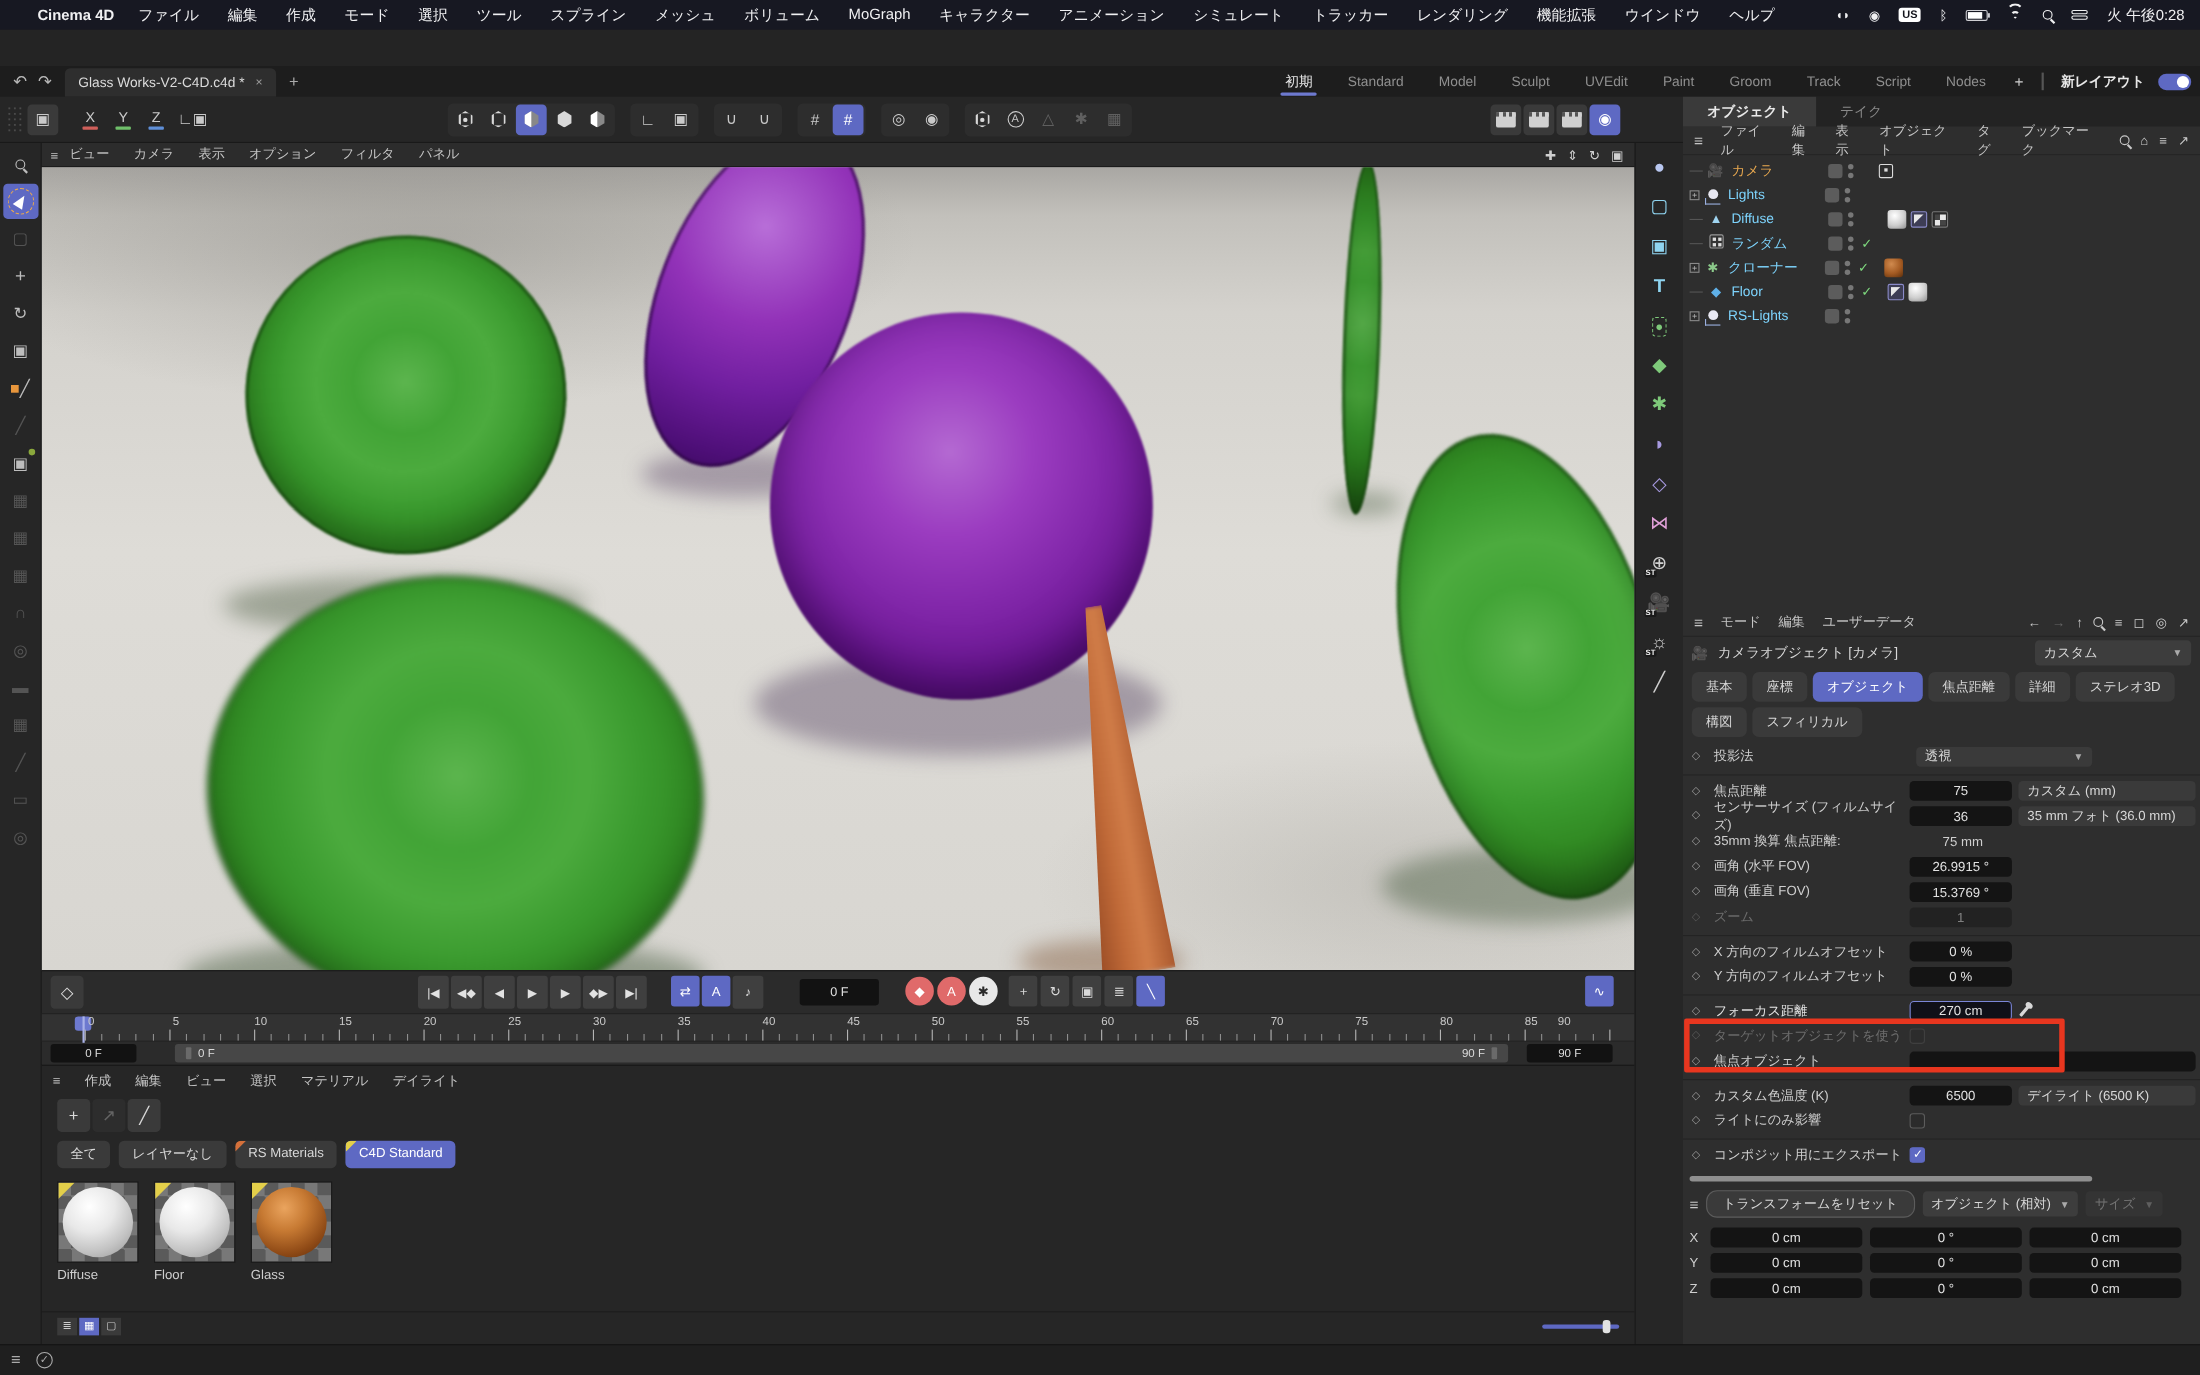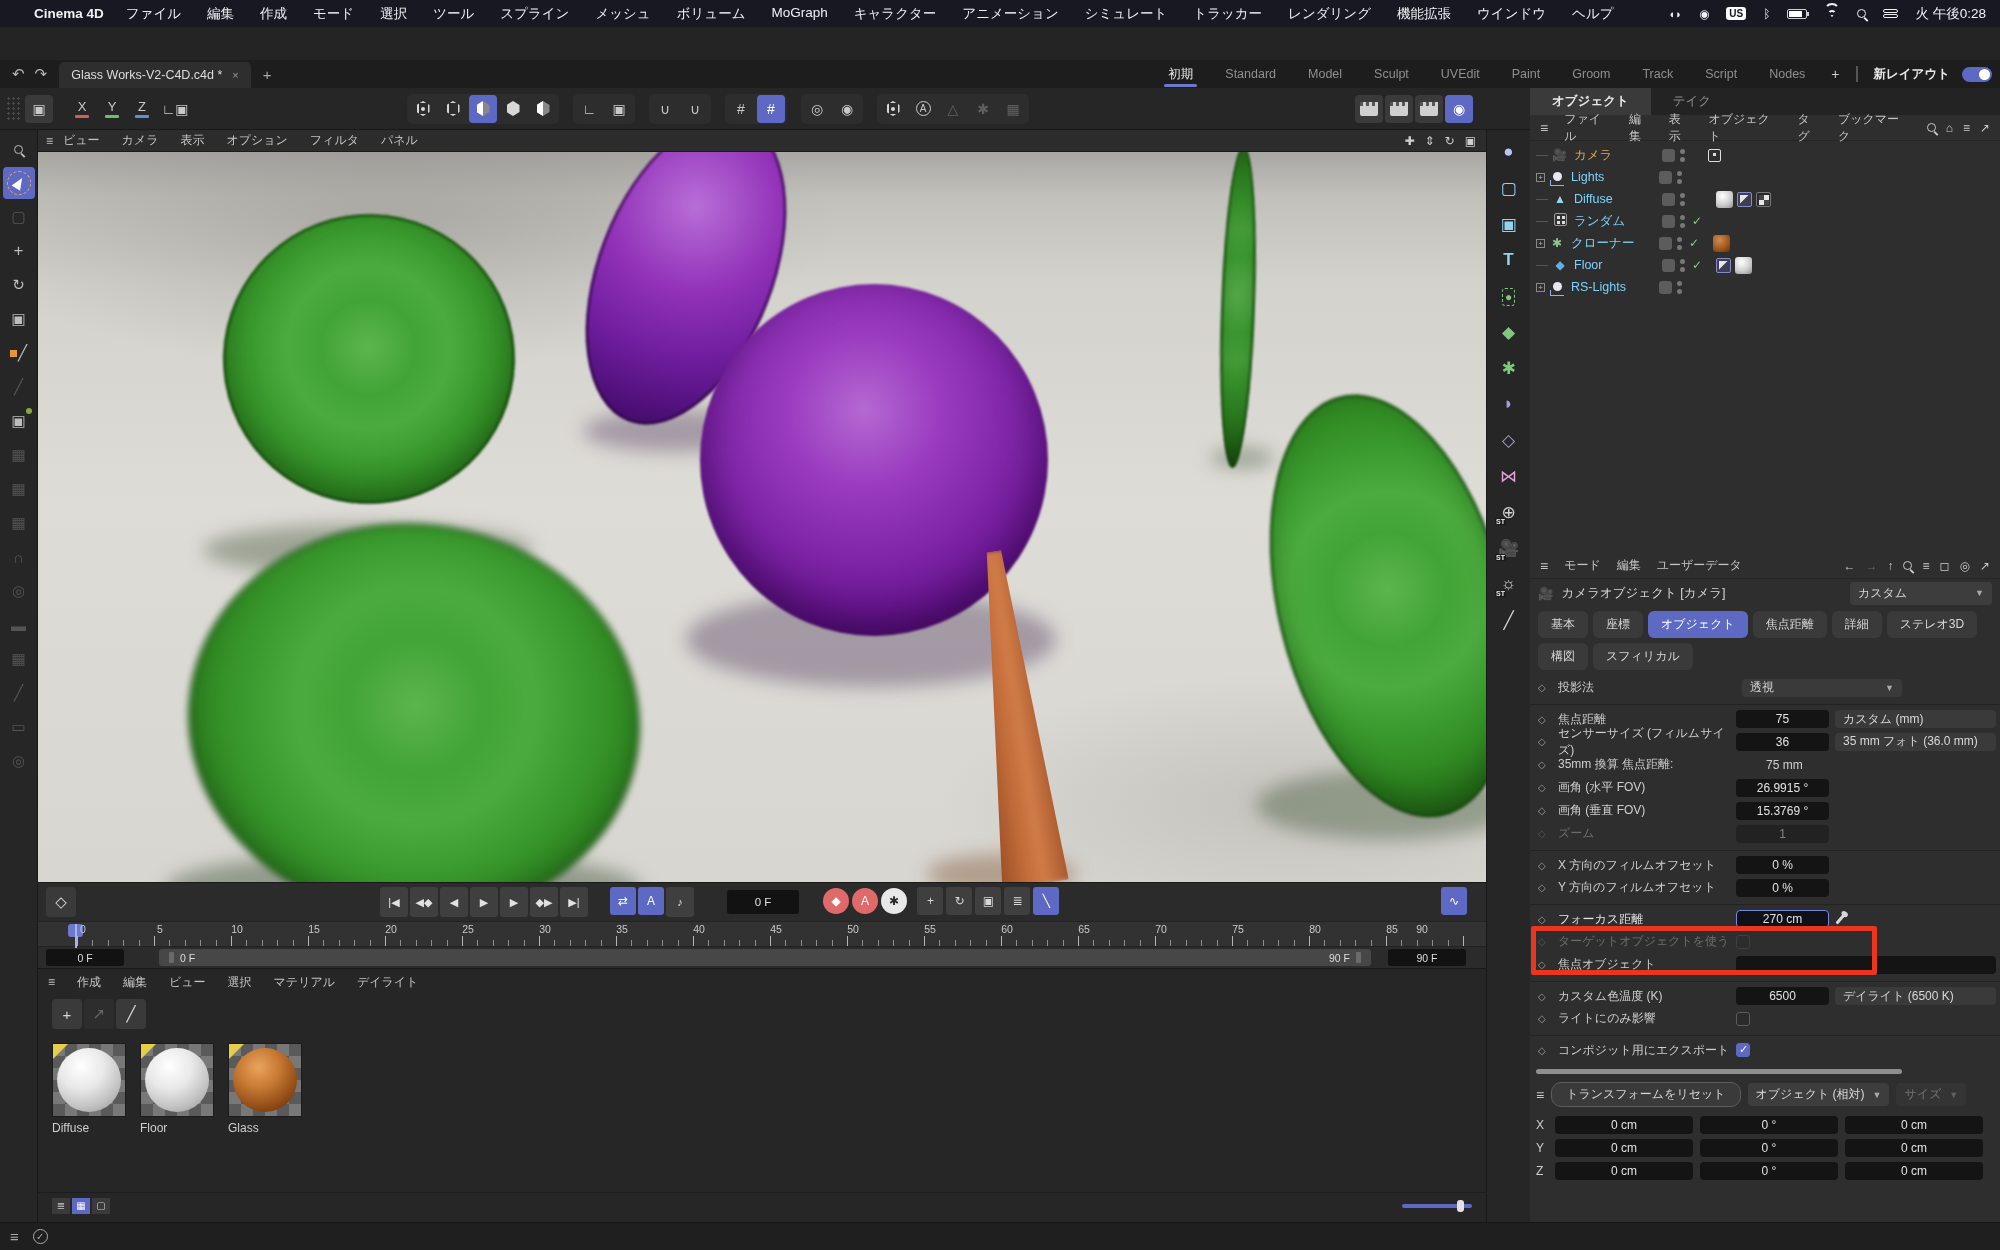--- a/index.html
+++ b/index.html
@@ -618,20 +618,26 @@
           <span>選択</span>
           <span>マテリアル</span>
           <span>デイライト</span>
         </span>
     </div>
     <div id="mat-btnrow">
         <div class="matbtn">+</div>
         <div class="matbtn dim">↗</div>
         <div class="matbtn">╱</div>
       </div>
+    <div id="mat-filters">
+        <div class="mfilter">全て</div>
+        <div class="mfilter">レイヤーなし</div>
+        <div class="mfilter"><i class="fold" style="background:#d4703a"></i>RS Materials</div>
+        <div class="mfilter active"><i class="fold" style="background:#e3cf4a"></i>C4D Standard</div>
+      </div>
     <div id="mat-items">
         <div class="mat">
           <div class="mthumb">
             <div class="msphere white"></div>
           </div>
           <div class="mname">Diffuse</div>
         </div>
         <div class="mat">
           <div class="mthumb">
             <div class="msphere white"></div>

